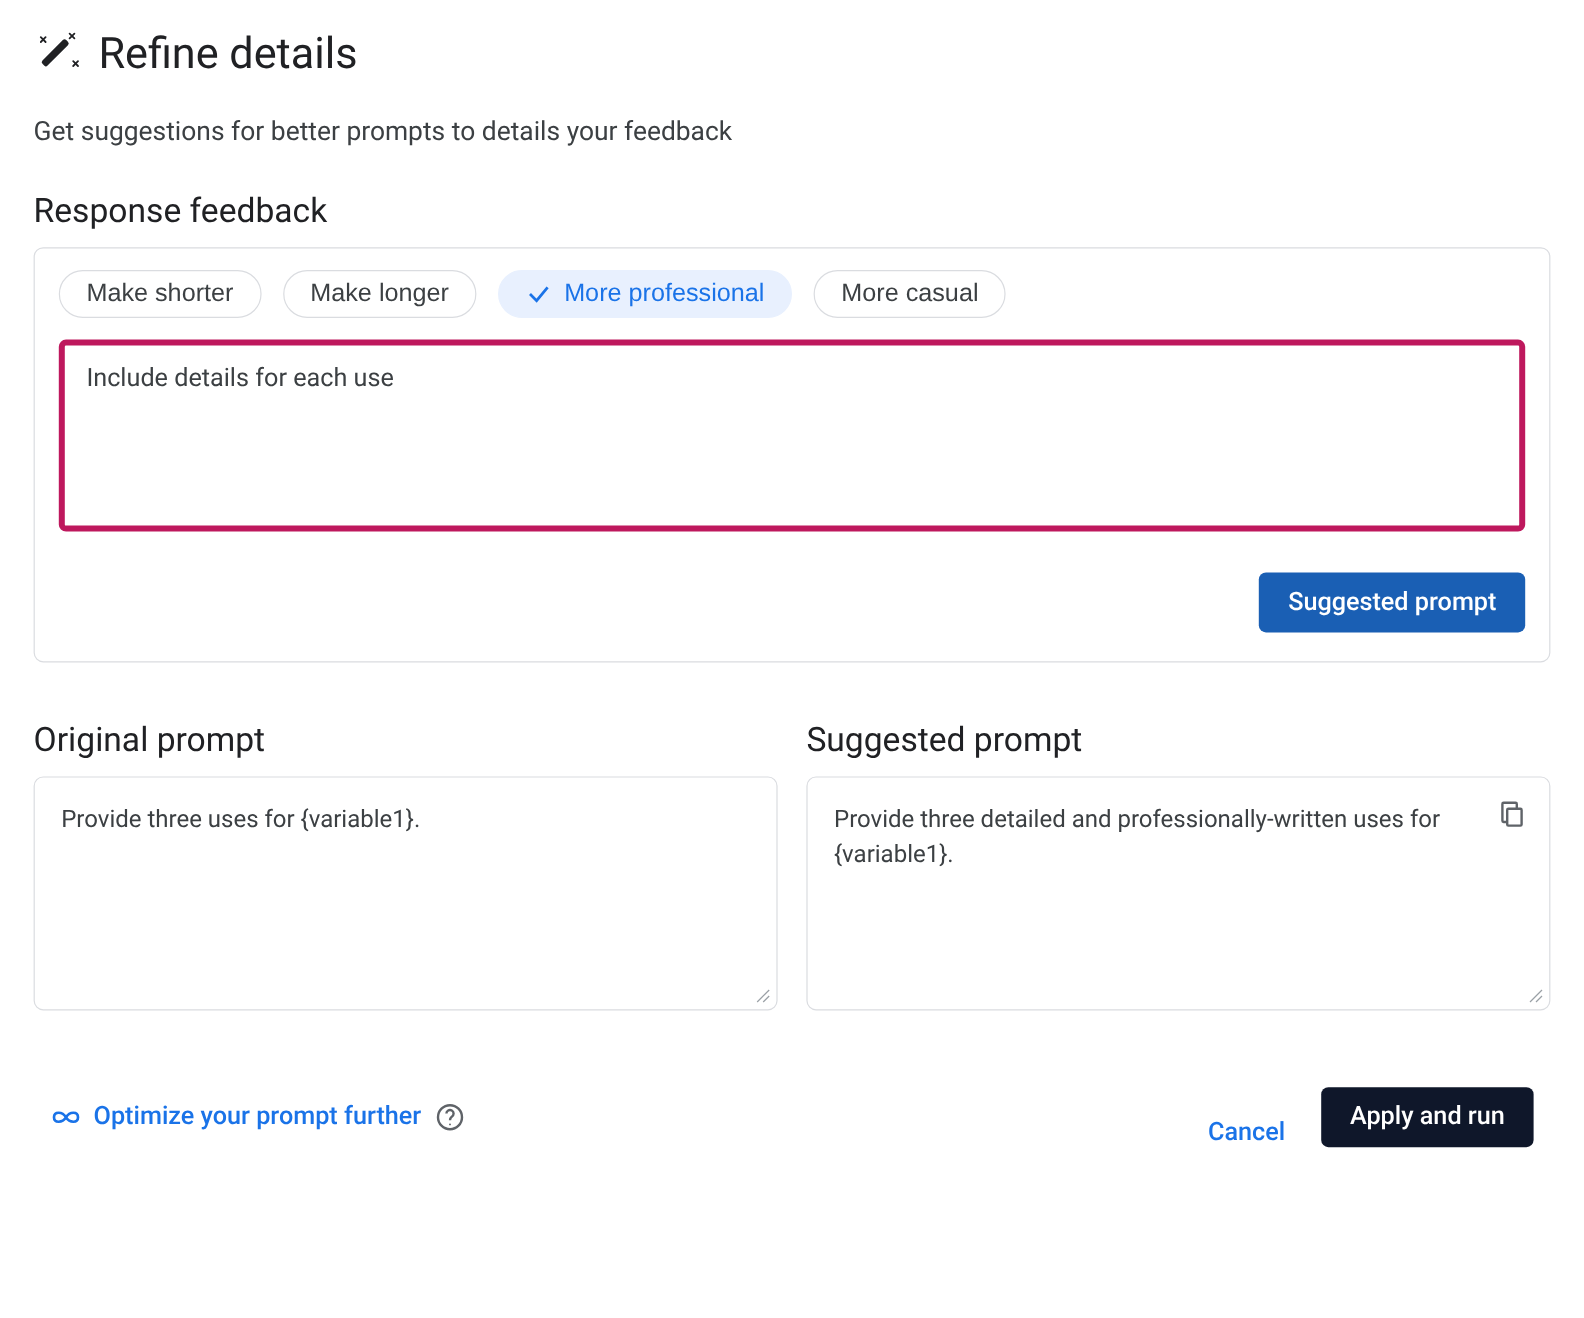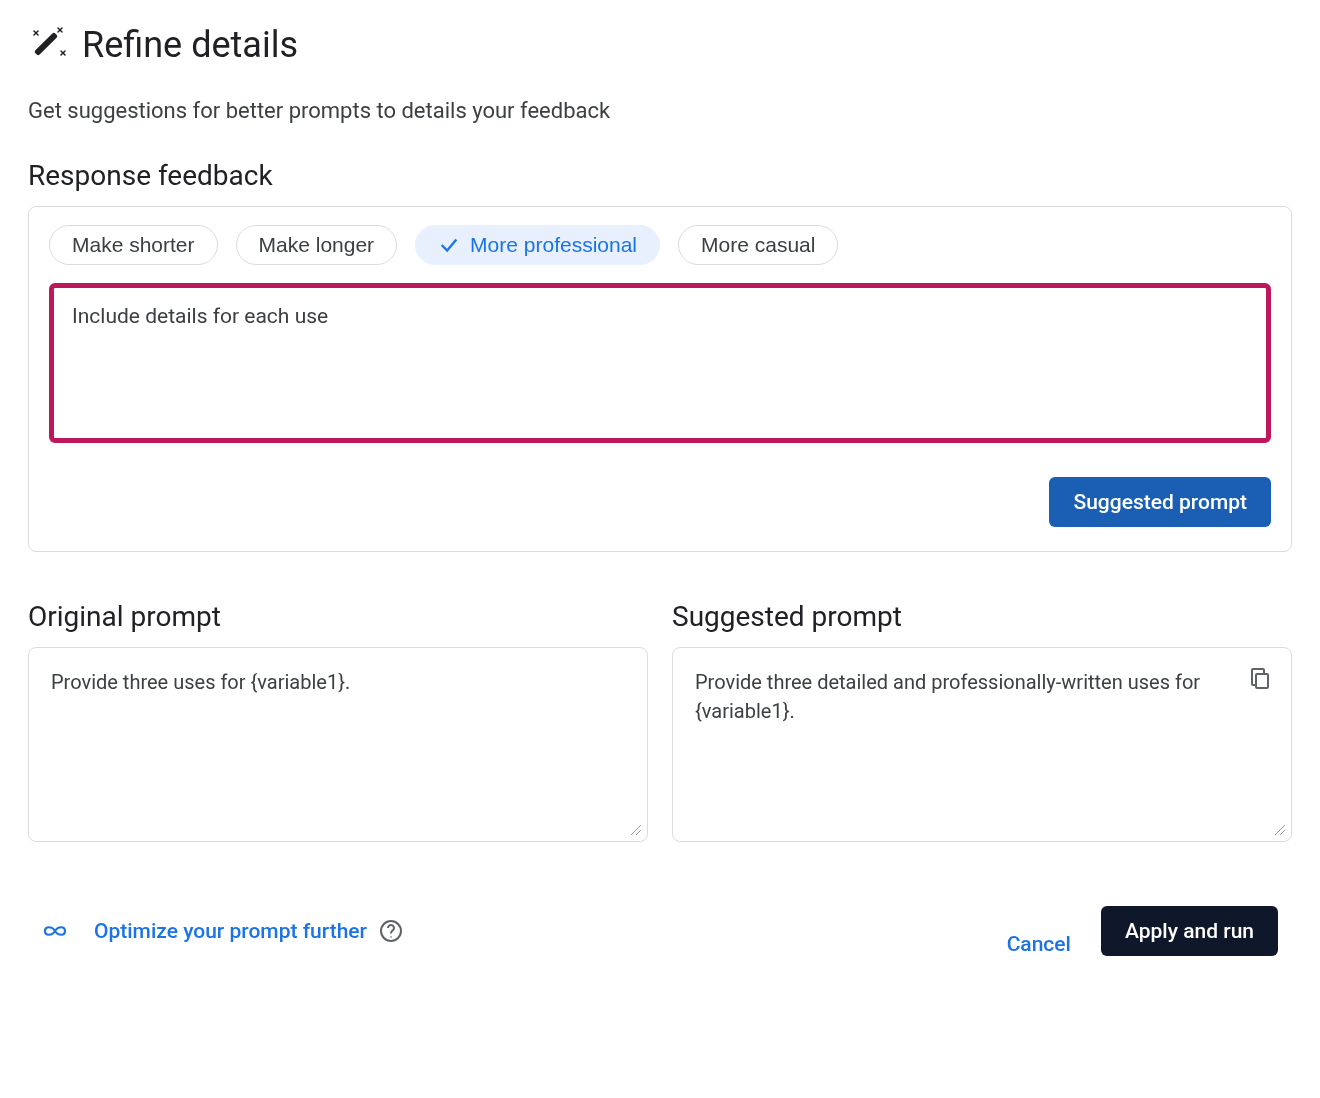--- a/index.html
+++ b/index.html
@@ -158,21 +158,21 @@
       padding: 0 14px;
     }
     .footer-left {
       display: flex;
       align-items: center;
       gap: 12px;
     }
     .optimize-link {
       display: flex;
       align-items: center;
-      gap: 26px;
+      gap: 10px;
       color: #1a73e8;
       font-size: 21px;
       font-weight: 500;
       cursor: pointer;
     }
     .infinity-icon {
       width: 26px;
       height: 18px;
     }
     .help-icon {

